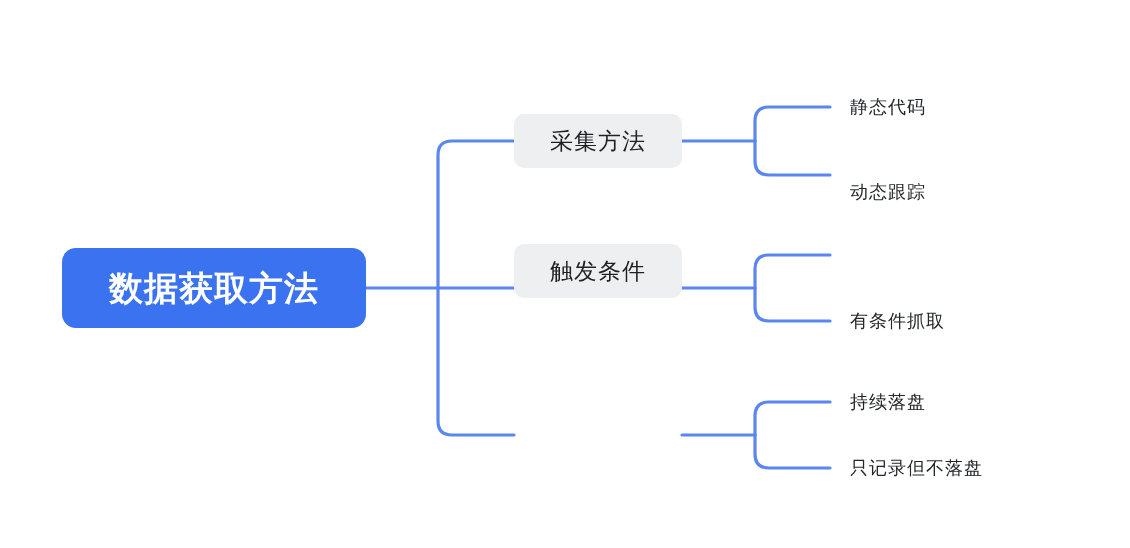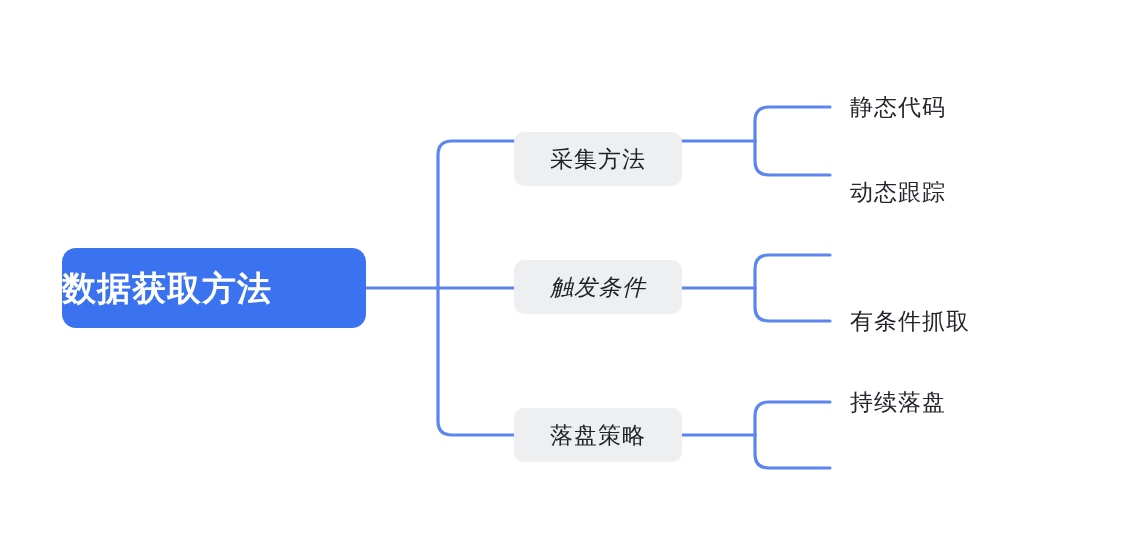--- a/index.html
+++ b/index.html
@@ -30,20 +30,21 @@
   .root-node {
     position: absolute;
     left: 62px;
     top: 248px;
     width: 304px;
     height: 80px;
     border-radius: 14px;
     background: #3b72f0;
     display: flex;
     align-items: center;
+    justify-content: center;
     box-sizing: border-box;
   }
   .root-node-label {
     color: #ffffff;
     font-size: 34px;
     font-weight: bold;
     letter-spacing: 1px;
     line-height: 1;
     white-space: nowrap;
   }
@@ -68,21 +69,21 @@
     letter-spacing: 1px;
     line-height: 1;
     white-space: nowrap;
   }
 
   
   .leaf-label {
     position: absolute;
     left: 850px;
     color: #23262b;
-    font-size: 23px;
+    font-size: 18px;
     letter-spacing: 1px;
     line-height: 1;
     white-space: nowrap;
     transform: translateY(-50%);
   }
 </style>
 </head>
 <body>
 
 <div id="mindmap-canvas">
@@ -109,28 +110,26 @@
       <path d="M 682 435 L 755 435"></path>
       <path d="M 755 435 L 755 416 Q 755 402 769 402 L 830 402"></path>
       <path d="M 755 435 L 755 454 Q 755 468 769 468 L 830 468"></path>
     </g>
   </svg>
 
   <div class="root-node">
     <span class="root-node-label">数据获取方法</span>
   </div>
 
-  <div class="branch-node" style="top:132px;text-align:center;">
+  <div class="branch-node" style="top:114px;text-align:center;">
     <span class="branch-node-label">采集方法</span>
   </div>
-  <div class="branch-node" style="top:260px;font-style:italic;">
+  <div class="branch-node" style="top:244px;">
     <span class="branch-node-label">触发条件</span>
-  </div>
-  <div class="branch-node" style="top:408px;">
-    <span class="branch-node-label">落盘策略</span>
   </div>
 
   <div class="leaf-label" style="top:107px;">静态代码</div>
   <div class="leaf-label" style="top:175px;margin-top:17px;">动态跟踪</div>
   <div class="leaf-label" style="top:321px;">有条件抓取</div>
   <div class="leaf-label" style="top:402px;">持续落盘</div>
+  <div class="leaf-label" style="top:468px;">只记录但不落盘</div>
 
 </div>
 
 </body></html>

